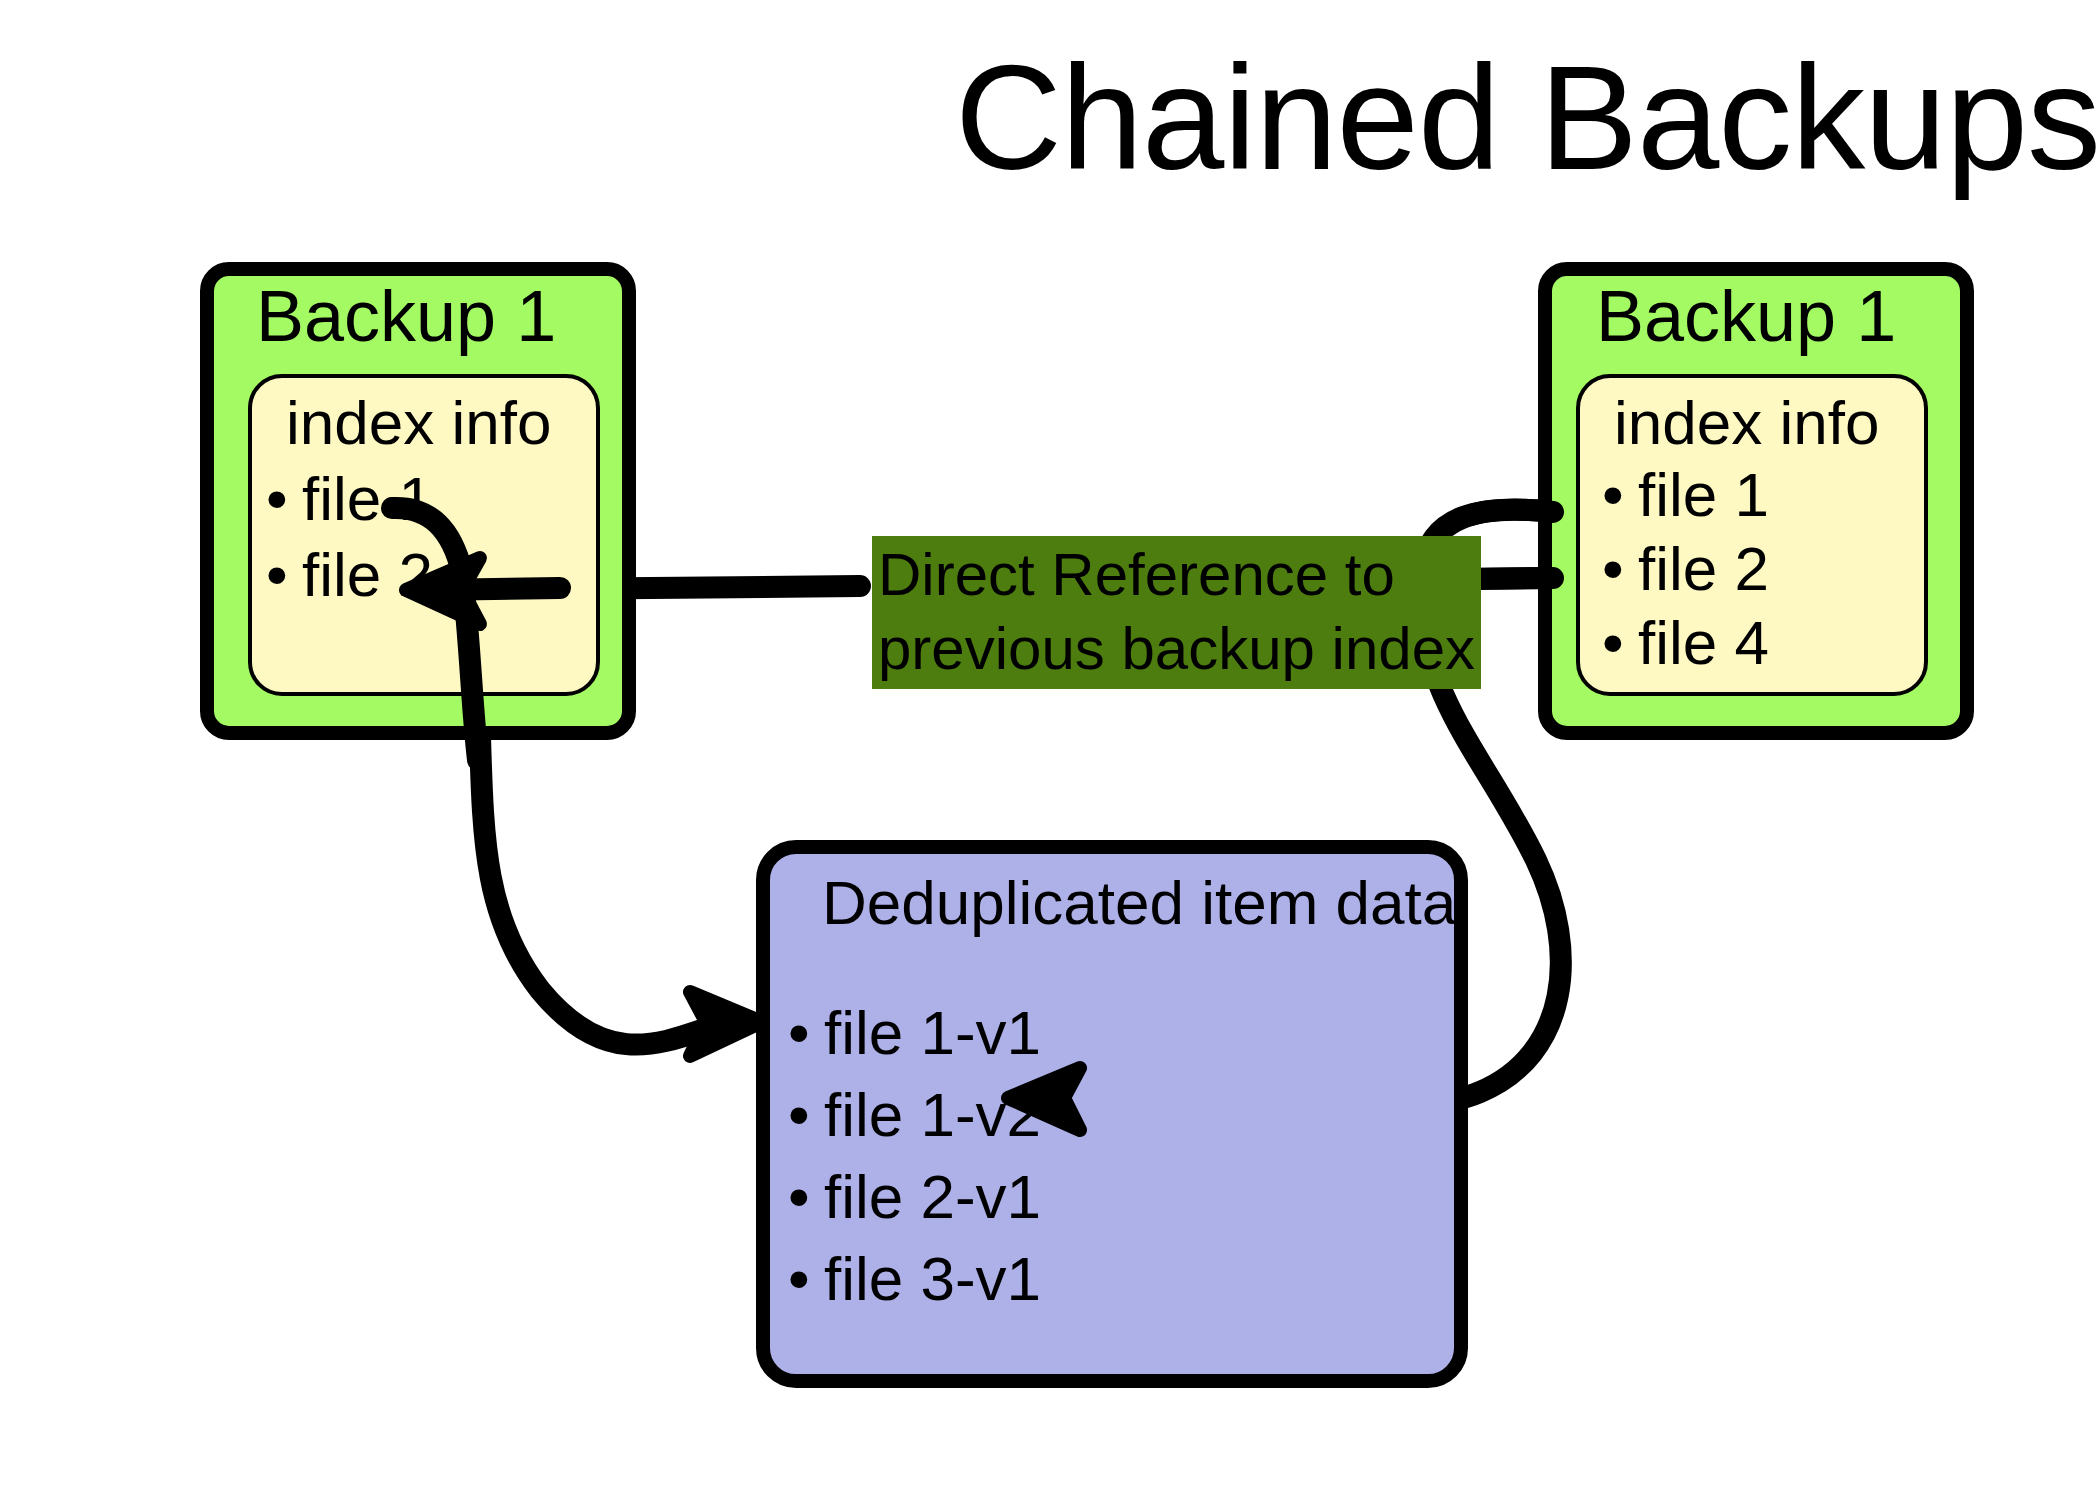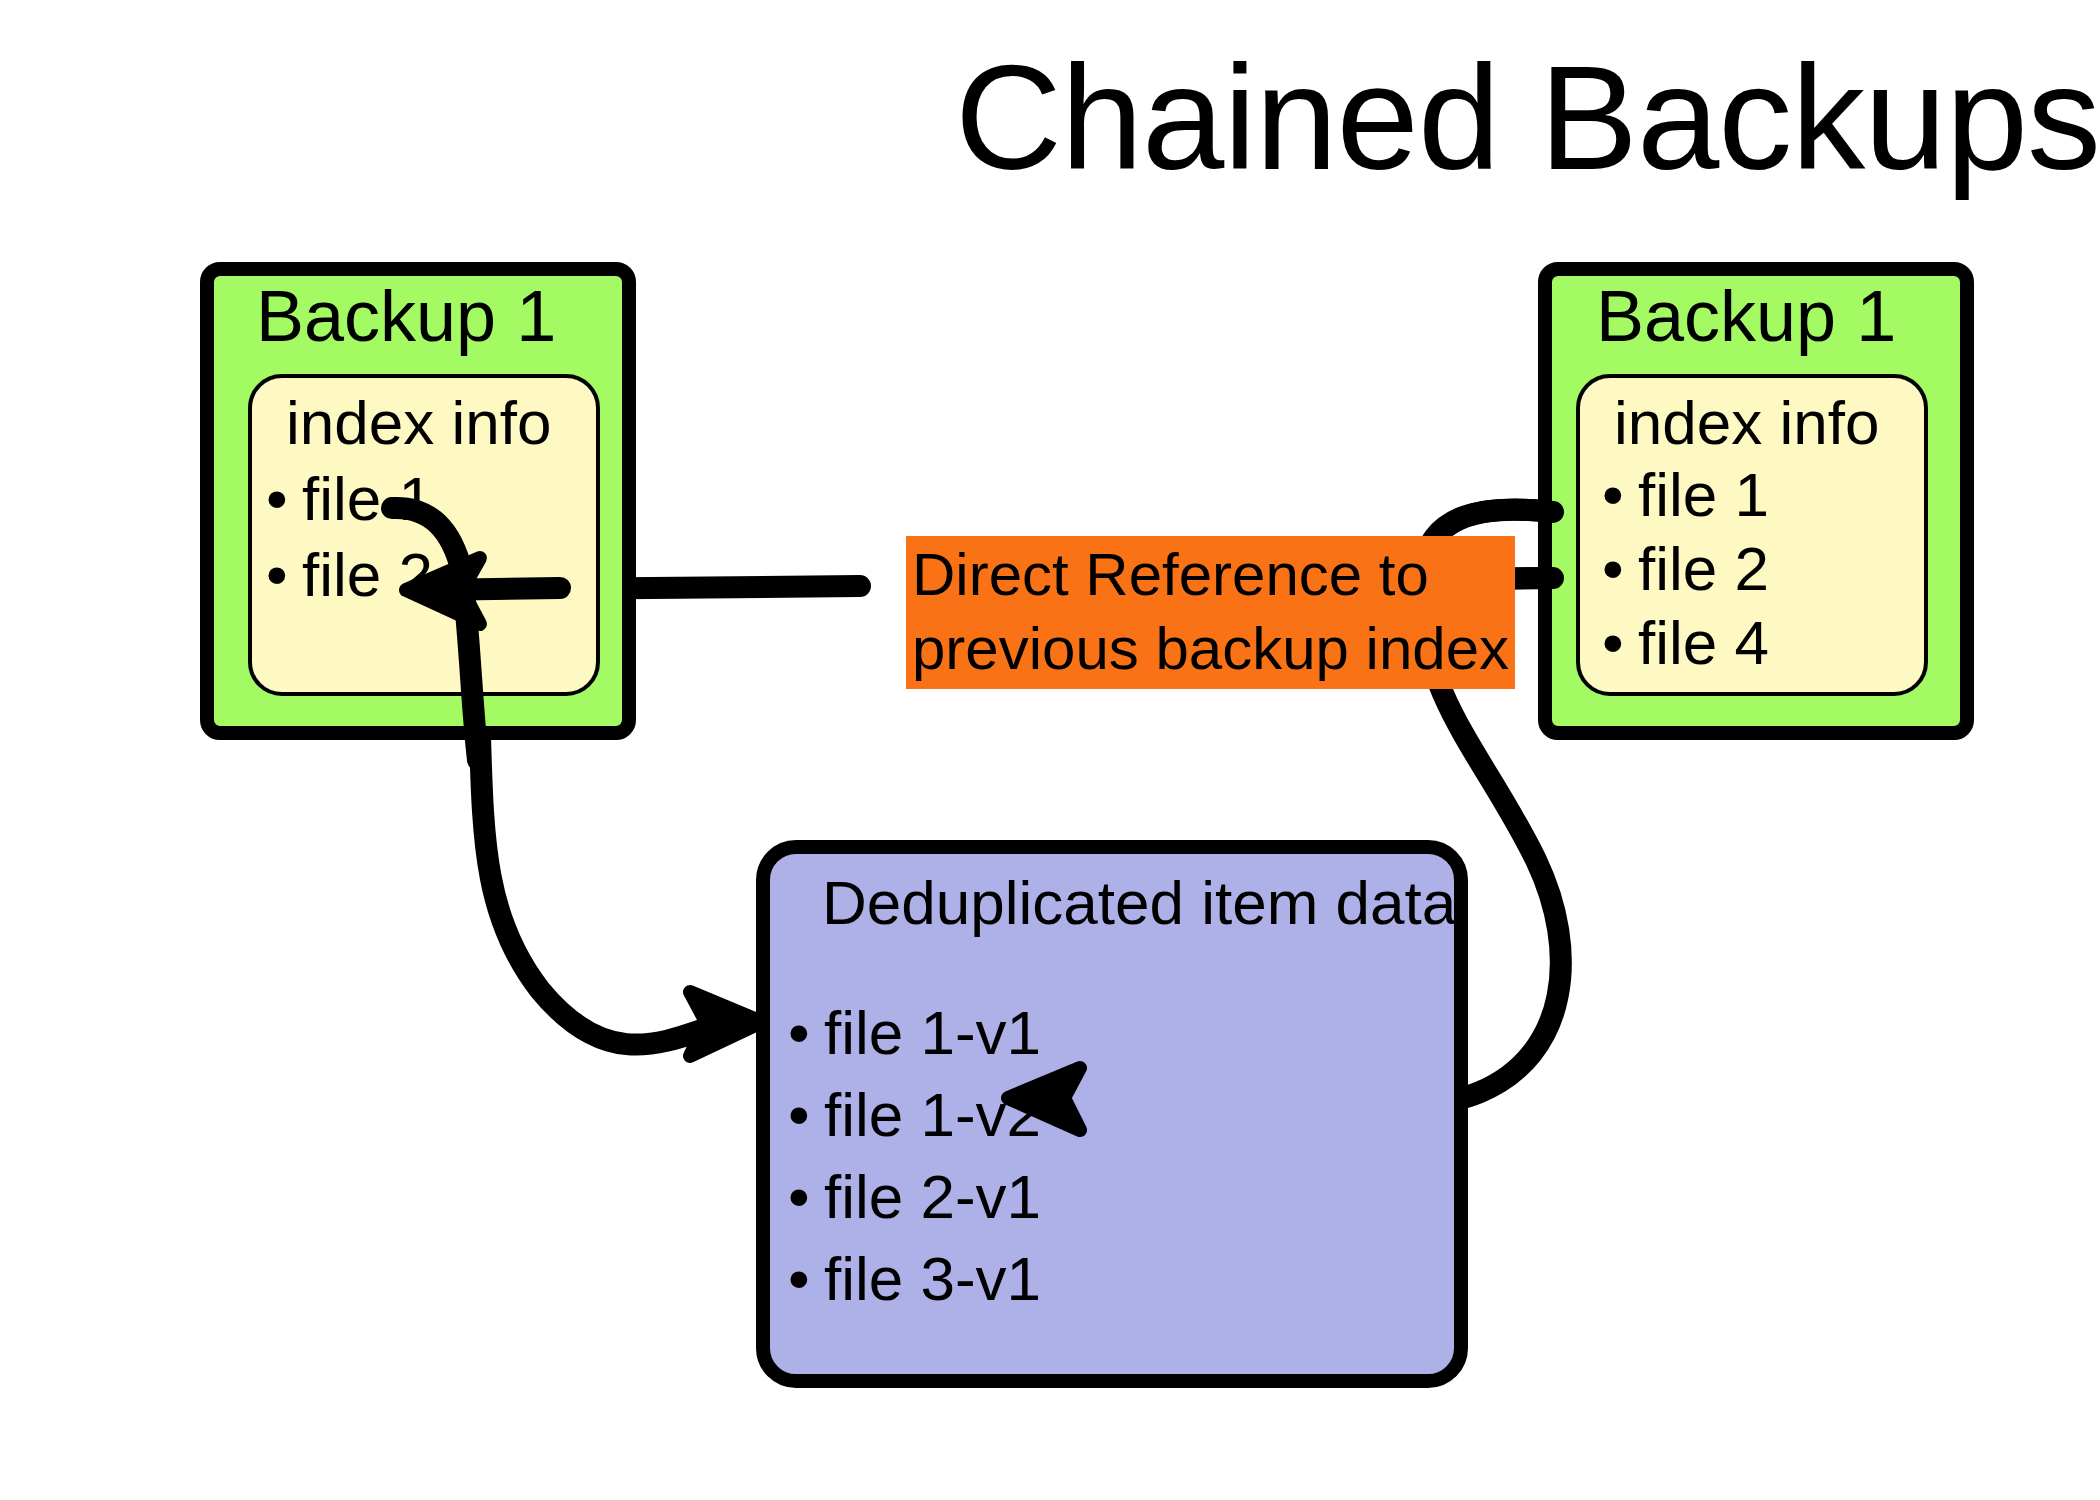--- a/index.html
+++ b/index.html
@@ -48,21 +48,21 @@
     width: 2100px; height: 1500px;
     z-index: 5;
     pointer-events: none;
   }
 
   
   .backup-box {
     position: absolute;
     box-sizing: border-box;
     border: 14px solid #000000;
-    border-radius: 20px;
+    border-radius: 29px;
     z-index: 3;
   }
   .backup-title {
     position: absolute;
     top: 6px;
     font-size: 72px;
     line-height: 1.0;
     white-space: nowrap;
   }
   .index-card {
@@ -114,23 +114,22 @@
   }
 
   
   #ref-caption {
     position: absolute;
     z-index: 6;
     font-size: 60px;
     line-height: 1.24;
     text-align: left;
     white-space: nowrap;
-    background: #f97316;
+    background: #4d7c0f;
     padding: 2px 6px;
-    margin-left: 34px;
   }
   #ref-caption .cap-line { display: block; }
 </style>
 </head>
 <body>
 
 <div id="canvas">
 
   <div id="title">Chained Backups</div>
 

